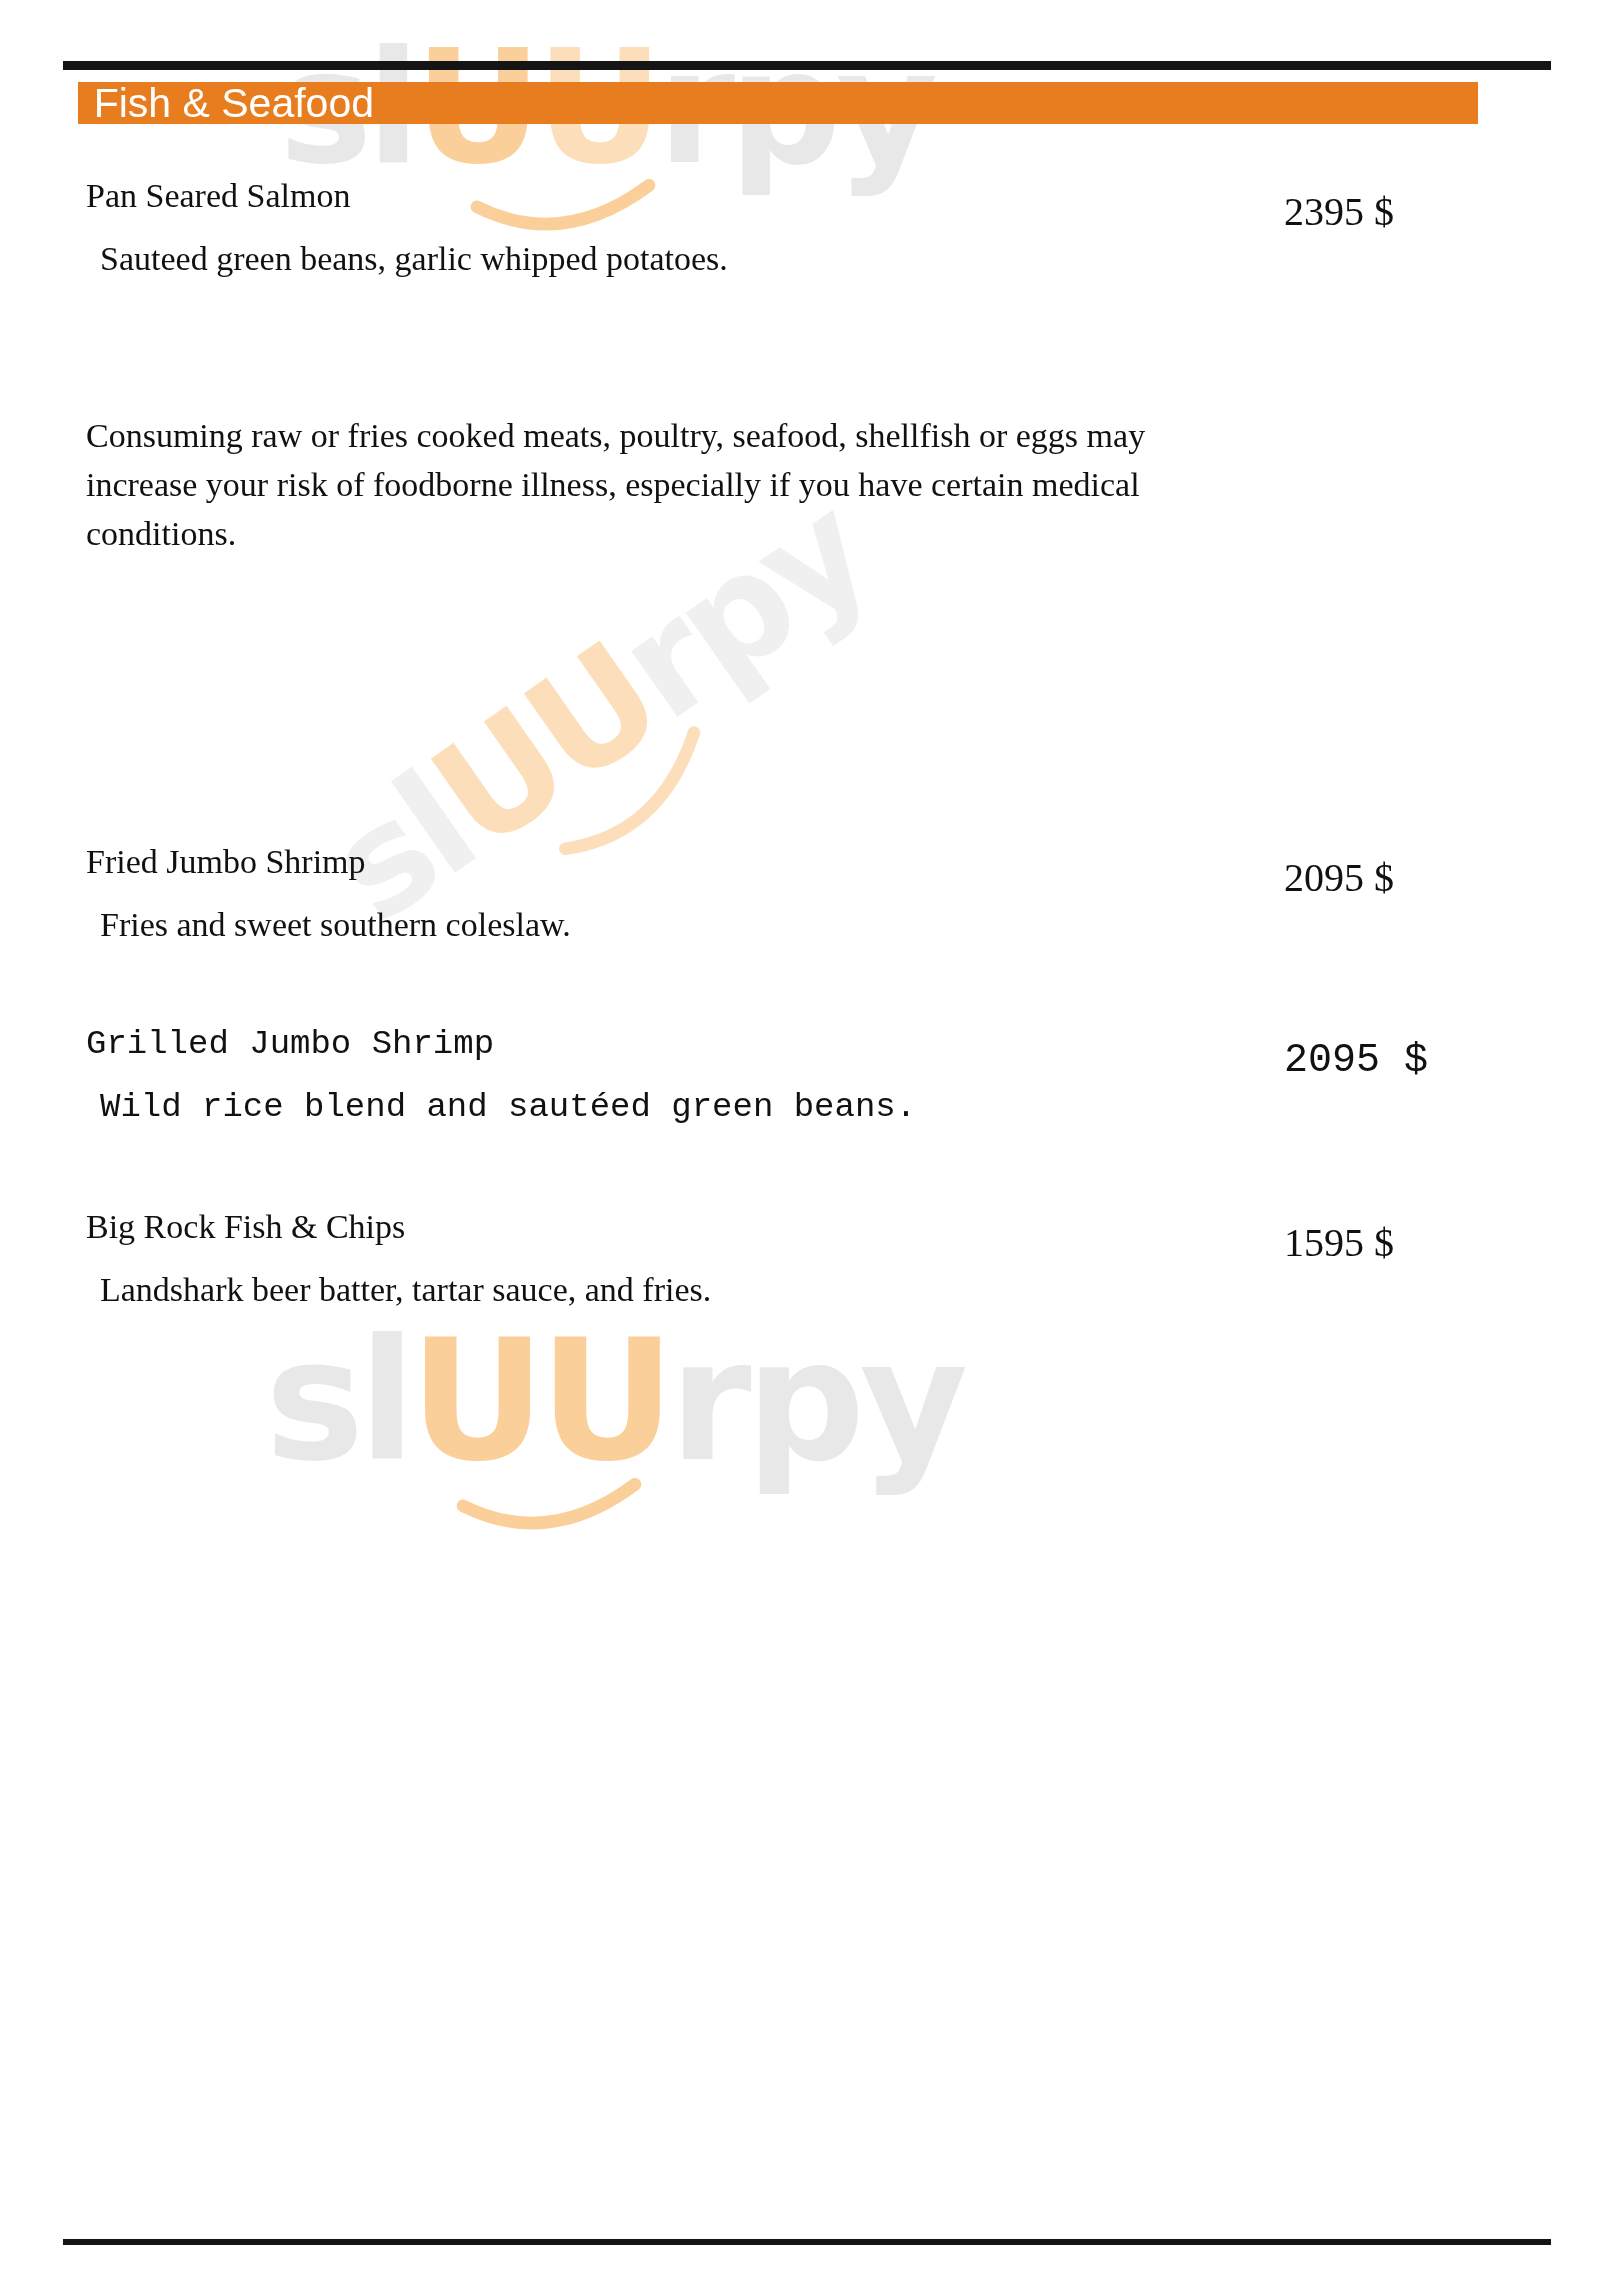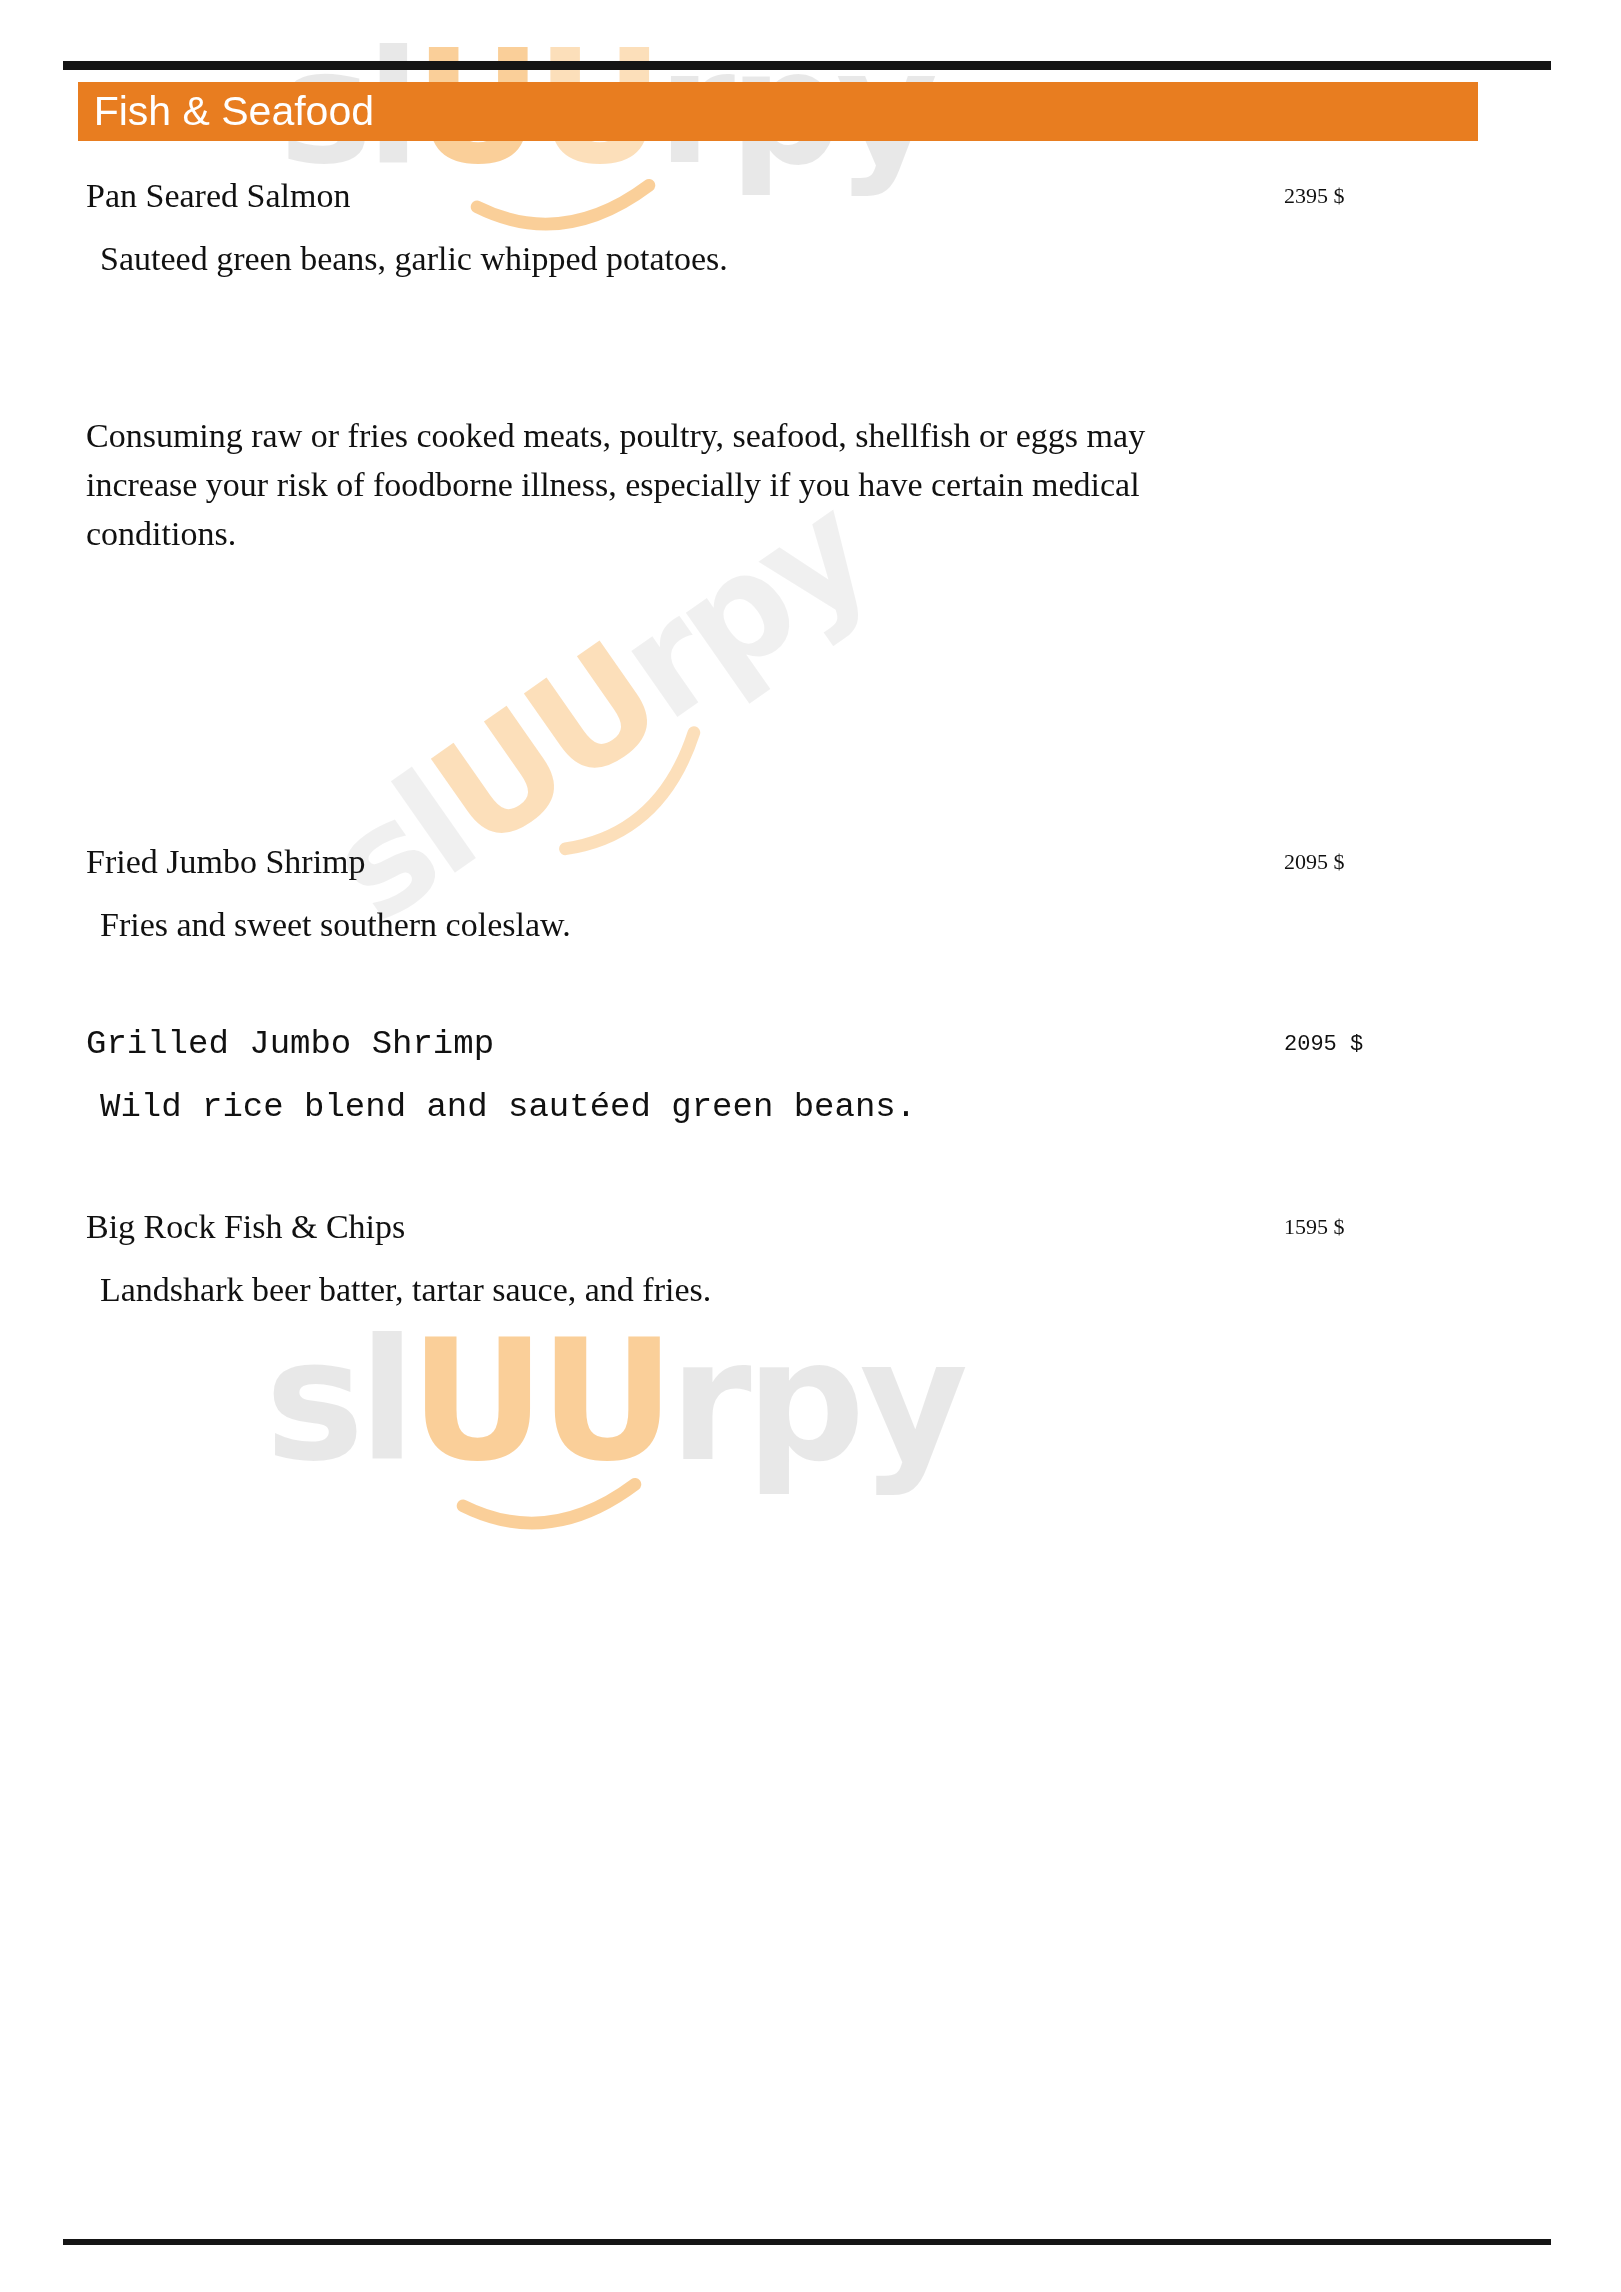--- a/index.html
+++ b/index.html
@@ -15,39 +15,39 @@
 
   
   .rule { position: absolute; left: 63px; width: 1488px; background: #151515; }
   .rule-top { top: 61px; height: 8.8px; }
   .rule-bottom { top: 2239px; height: 5.9px; }
 
   
   .header-bar {
     position: absolute;
     left: 78px; top: 82px;
-    width: 1400px; height: 59px;
+    width: 1400px; height: 42px;
     background: #E87D20;
     display: flex; align-items: center;
     z-index: 2;
   }
   .header-bar .title {
     color: #ffffff;
     font-family: "Liberation Sans", sans-serif;
     font-size: 41px;
     padding-left: 15.7px;
     font-weight: 400;
     line-height: 1;
   }
 
   
   .item { position: absolute; left: 86px; width: 1470px; z-index: 1; }
   .name-row { position: relative; height: 49px; }
   .item-name { font-size: 34px; line-height: 49px; }
-  .item-price { position: absolute; left: 1198px; top: 0; font-size: 22px; line-height: 49px; }
+  .item-price { position: absolute; left: 1198px; top: 16px; font-size: 40px; line-height: 49px; }
   .item-desc { margin: 14px; font-size: 34px; line-height: 49px; max-width: 1157px; }
 
   .disclaimer {
     position: absolute;
     left: 86px; top: 377px;
     width: 1157px;
     font-size: 34px;
     line-height: 49px;
     z-index: 1;
   }

